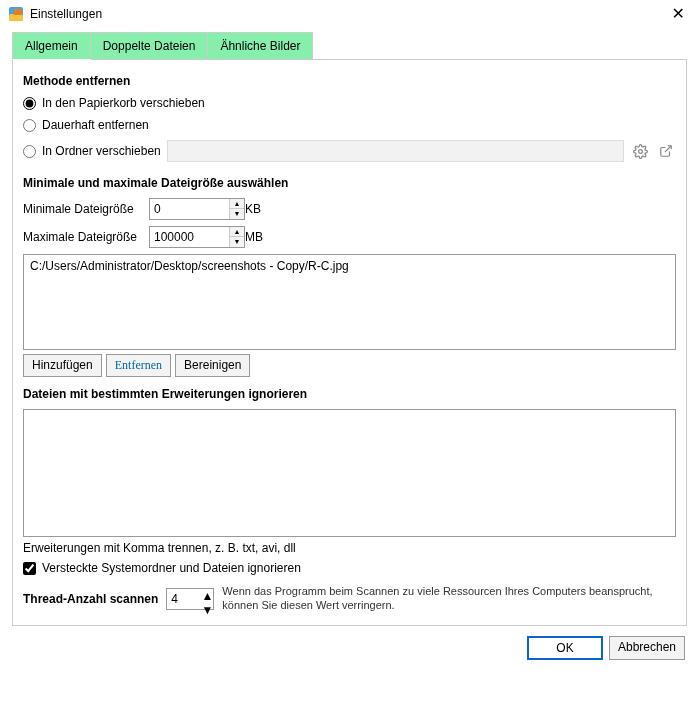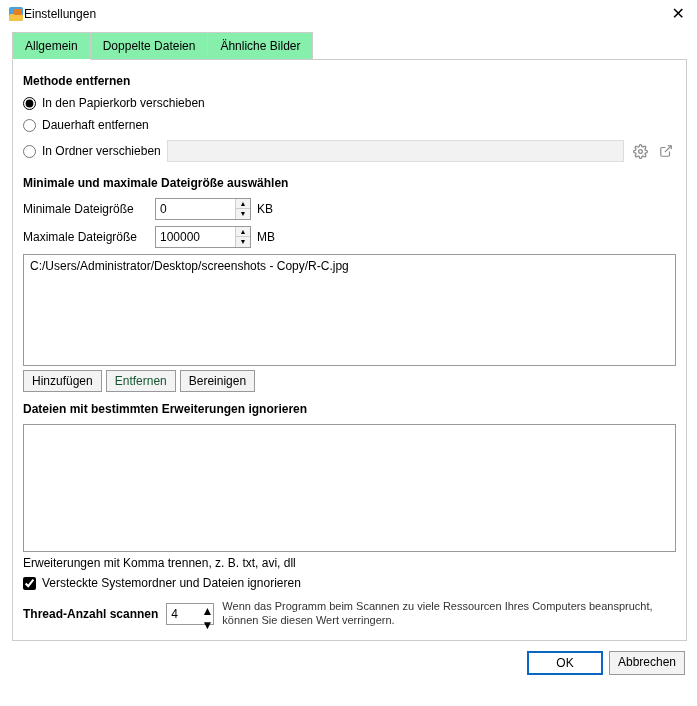--- a/index.html
+++ b/index.html
@@ -1,43 +1,43 @@
 <!DOCTYPE html>
 <html><head>
   <meta charset="utf-8">
   <style>
     * { box-sizing: border-box; margin: 0; padding: 0; }
     body { font-family: "Segoe UI", Tahoma, sans-serif; font-size: 12px; color: #000; background: #fff; width: 697px; }
     .titlebar { display: flex; align-items: center; justify-content: space-between; padding: 6px 8px 4px 8px; }
-    .titlebar-left { display: flex; align-items: center; }
+    .titlebar-left { display: flex; align-items: center; gap: 6px; }
     .app-icon { width: 16px; height: 16px; display: inline-block; }
     .close-x { font-size: 16px; line-height: 1; cursor: pointer; font-weight: 300; padding: 0 4px; }
     .tabs { display: flex; margin: 6px 10px 0 12px; position: relative; }
     .tab { padding: 6px 12px; border: 1px solid #ccc; border-bottom: none; background: #86efac; cursor: pointer; position: relative; margin-right: -1px; }
     .tab.active { border-bottom: 1px solid #fff; z-index: 2; }
     .tab-content { border: 1px solid #ccc; margin: -1px 10px 0 12px; padding: 14px 10px 12px 10px; position: relative; z-index: 1; }
     .section-title { font-weight: bold; margin-bottom: 8px; }
     .radio-row, .check-row { display: flex; align-items: center; margin-bottom: 8px; }
     .radio-row input[type=radio], .check-row input[type=checkbox] { margin-right: 6px; accent-color: #000; }
     .folder-row { display: flex; align-items: center; gap: 6px; margin-bottom: 8px; }
     .folder-input { flex: 1; height: 22px; background: #f2f2f2; border: 1px solid #ddd; padding: 0 4px; }
     .iconbtn { width: 20px; height: 20px; display: flex; align-items: center; justify-content: center; cursor: pointer; color: #888; }
-    .size-row { display: flex; align-items: center; margin-bottom: 6px; gap: 6px; }
+    .size-row { display: flex; align-items: center; margin-bottom: 6px; }
     .size-label { width: 126px; }
     .spinner { display: flex; align-items: stretch; height: 22px; border: 1px solid #999; width: 96px; background: #fff; }
     .spinner input { border: none; width: 100%; padding: 0 4px; font-size: 12px; outline: none; background: transparent; }
     .spinner .arrows { display: flex; flex-direction: column; border-left: 1px solid #ccc; }
     .spinner .arrow { width: 14px; height: 10px; font-size: 7px; line-height: 9px; text-align: center; cursor: pointer; background: #f3f3f3; border-bottom: 1px solid #ccc; }
     .spinner .arrow:last-child { border-bottom: none; }
     .listbox { width: 100%; border: 1px solid #999; background: #fff; padding: 4px 6px; font-size: 12px; overflow: auto; }
-    .listbox.ignore { height: 112px; margin-top: 2px; }
+    .listbox.ignore { height: 96px; margin-top: 2px; }
     .listbox.ext { height: 128px; margin-top: 2px; }
     .btnrow { display: flex; gap: 4px; margin-top: 4px; }
     .sqbtn { border: 1px solid #999; background: #f3f3f3; padding: 3px 8px; font-size: 12px; cursor: pointer; }
-    .sqbtn.disabled { color: #14532d; cursor: default; }
+    .sqbtn.disabled { color: #0369a1; cursor: default; font-family: Liberation Serif, serif; }
     .hint { margin-top: 4px; }
     .thread-row { display: flex; align-items: center; gap: 8px; margin-top: 10px; }
     .thread-label { font-weight: bold; }
     .thread-spinner { display: flex; align-items: stretch; height: 22px; border: 1px solid #999; width: 48px; background: #fff; }
     .thread-spinner input { border: none; width: 100%; padding: 0 4px; font-size: 12px; outline: none; }
     .thread-hint { font-size: 11px; color: #333; line-height: 1.25; flex: 1; }
     .footer { display: flex; justify-content: flex-end; gap: 6px; padding: 10px 12px 12px 12px; }
     .btn { border: 1px solid #999; background: #f3f3f3; padding: 3px 0; width: 76px; text-align: center; font-size: 12px; cursor: pointer; }
     .btn.primary { border: 2px solid #0a66c2; background: #fff; color: #000; }
     .mt14 { margin-top: 14px; }

